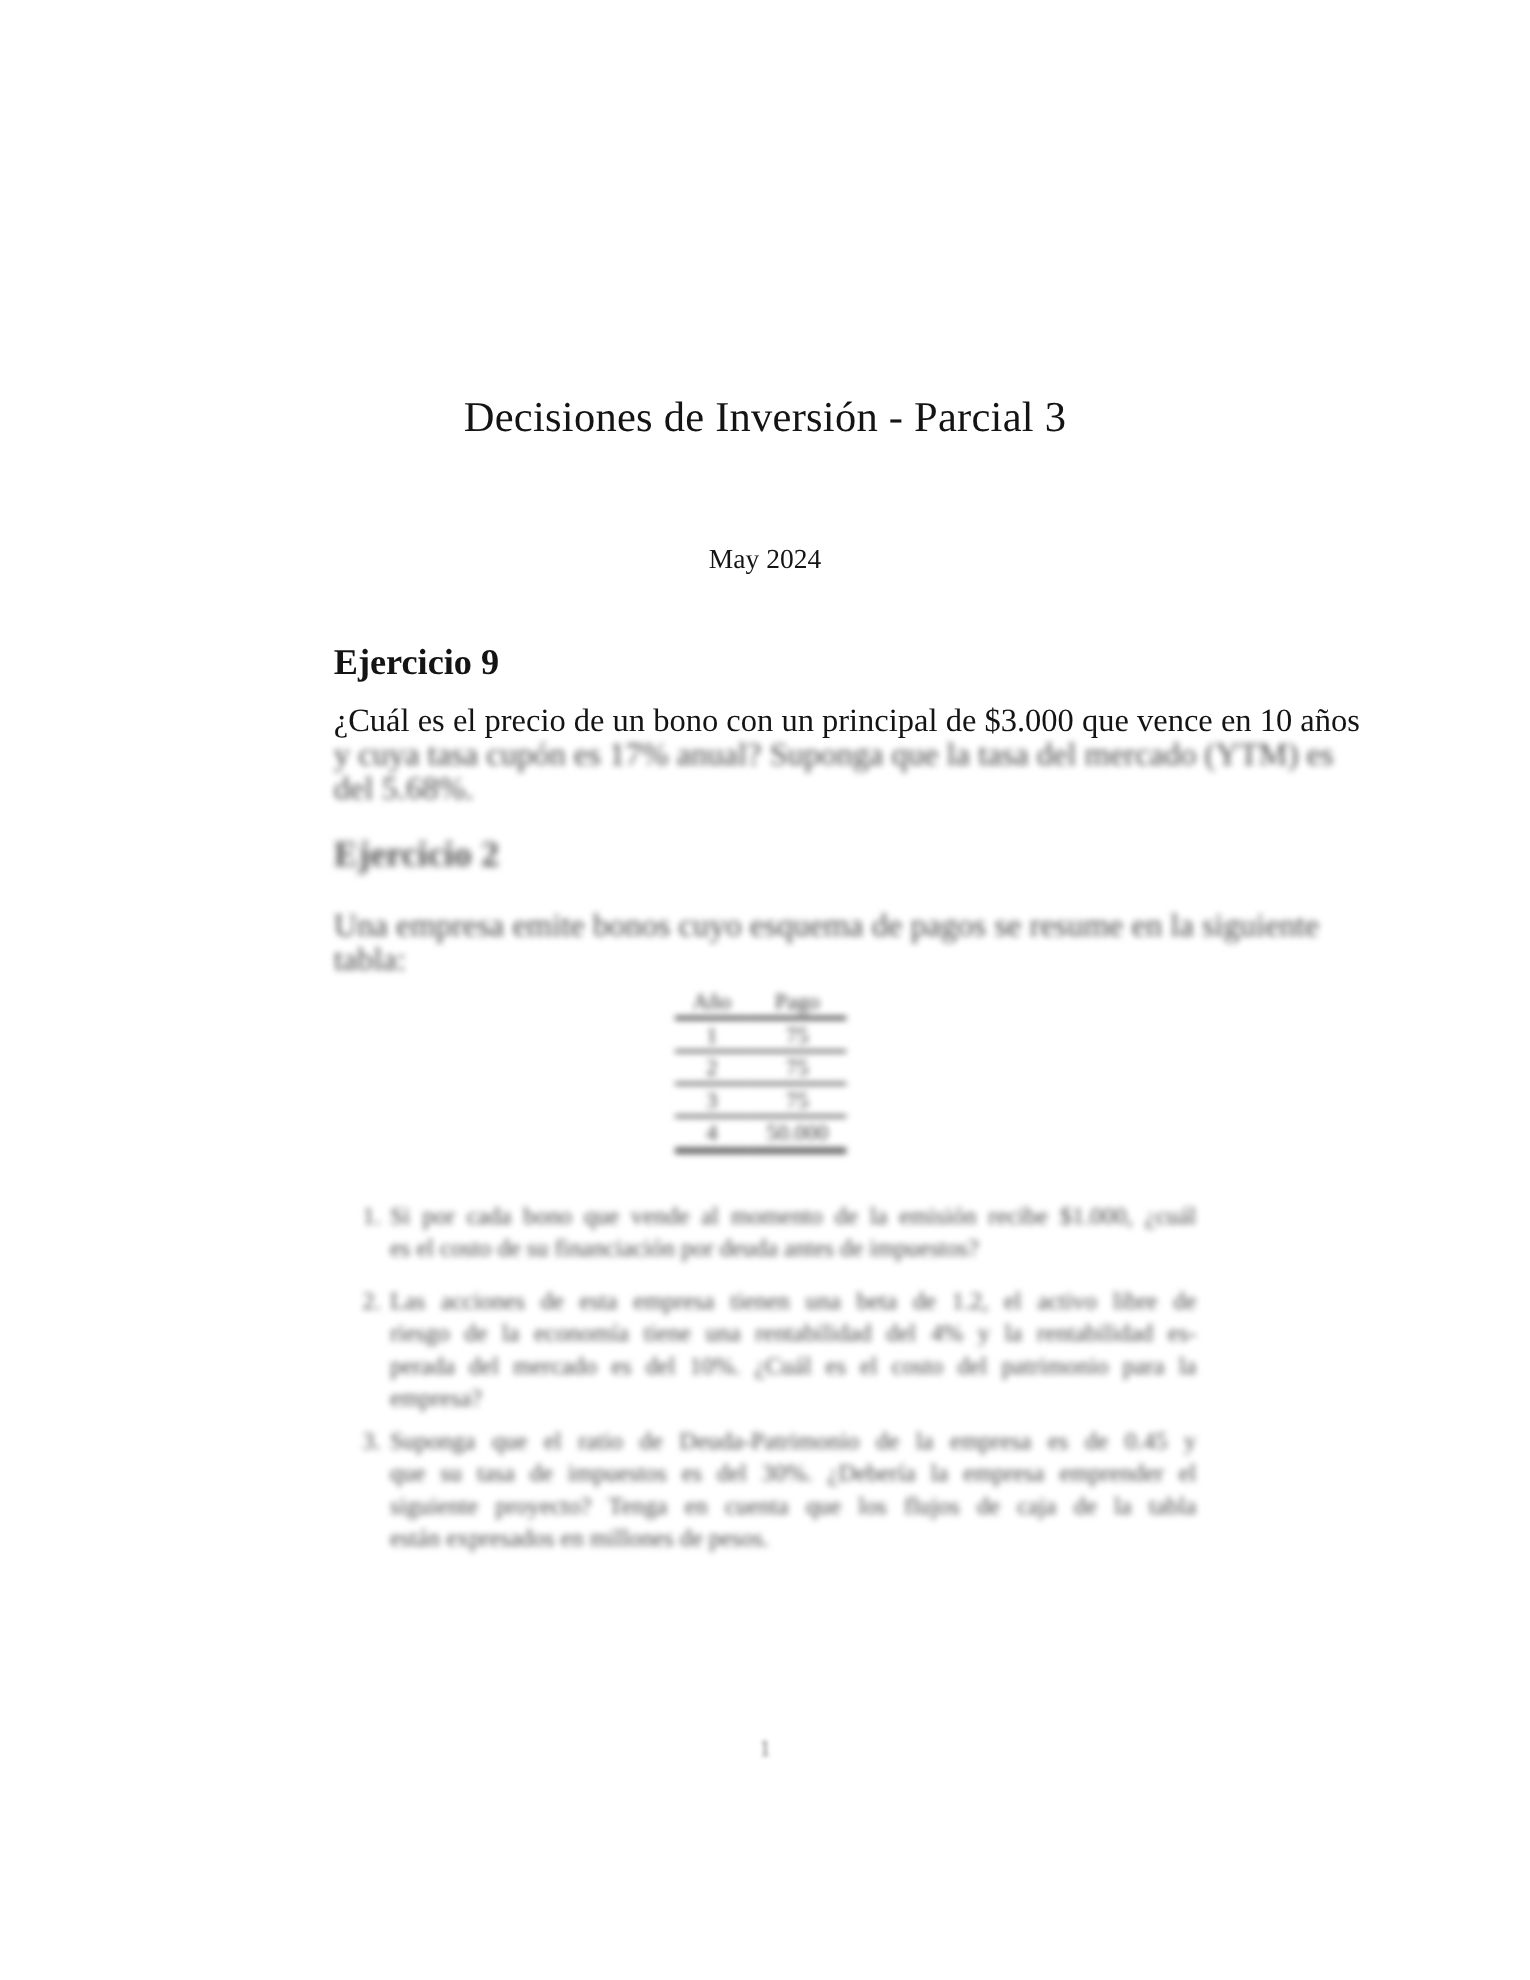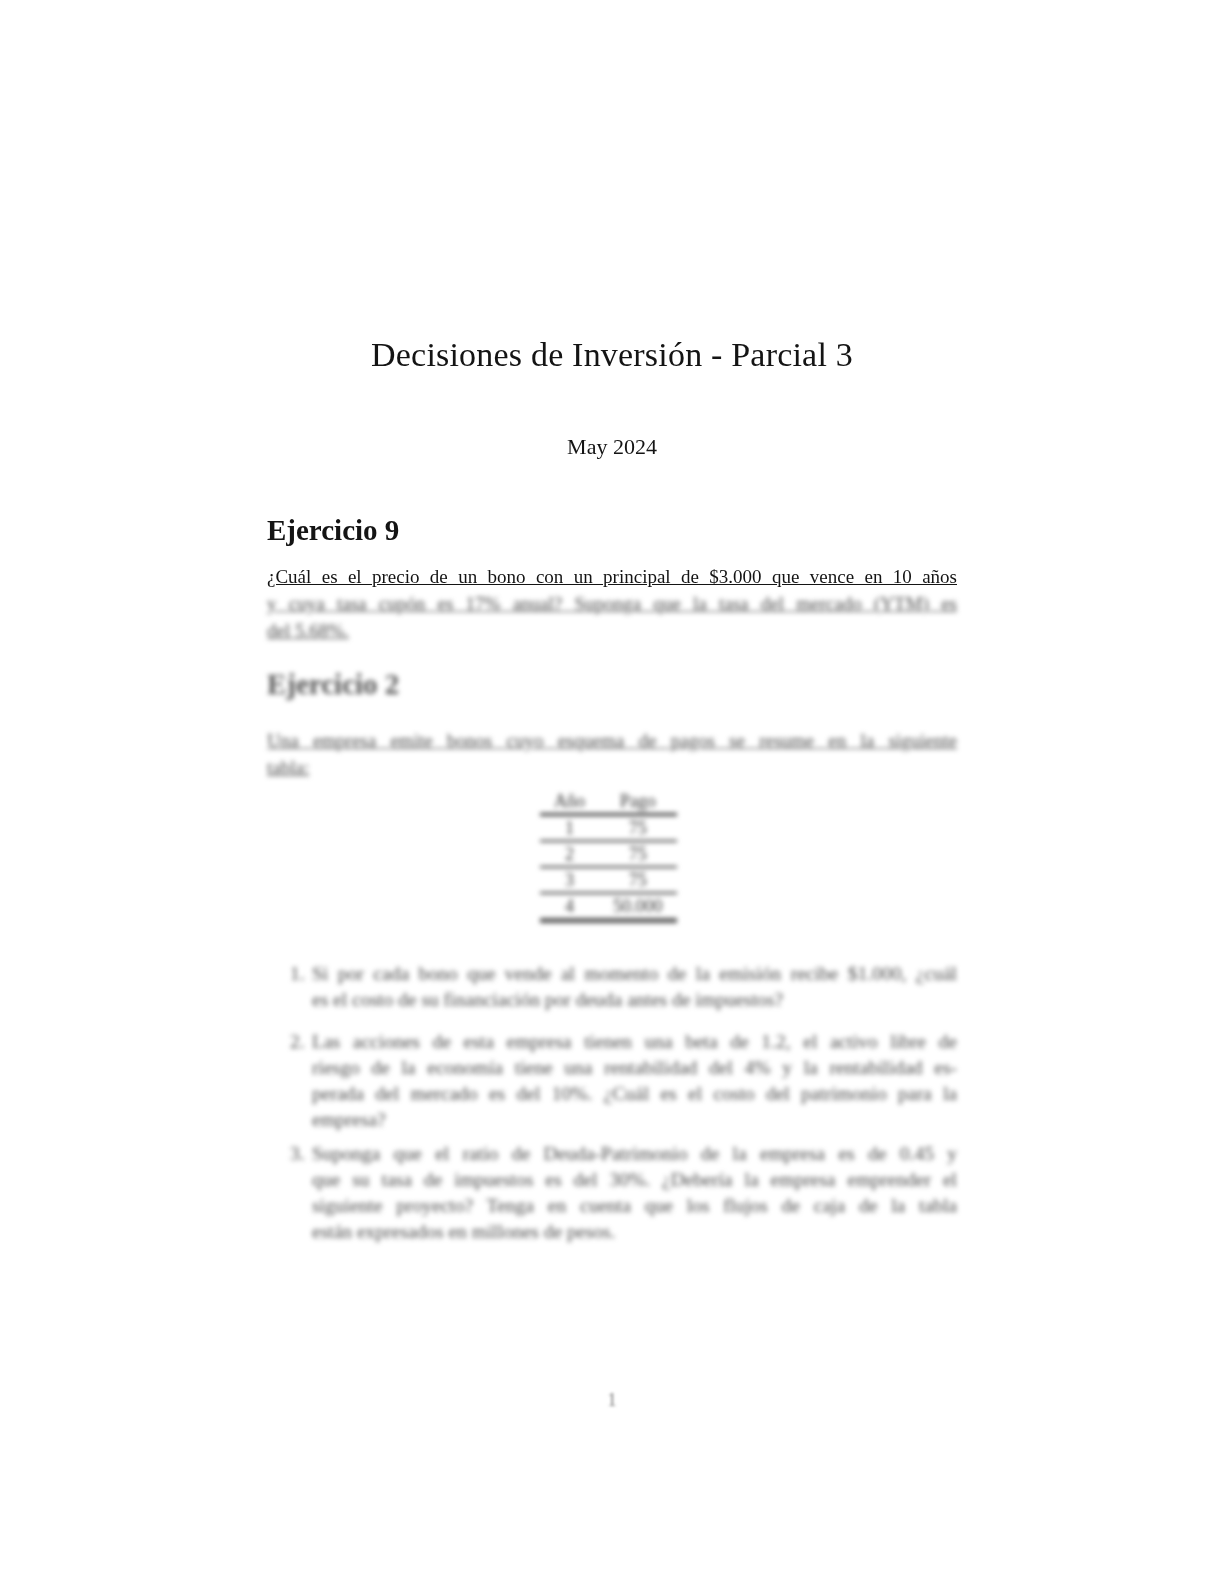--- a/index.html
+++ b/index.html
@@ -9,34 +9,32 @@
     background:#ffffff;
     font-family:"Liberation Serif","DejaVu Serif",serif;
     color:#141414;
     overflow:hidden;
   }
   .abs{position:absolute;}
   .title{
     top:316px;left:0;width:1224px;
     text-align:center;font-size:34px;line-height:38px;
     letter-spacing:0.2px;
-    margin-top:20px;
   }
   .date{
     top:434px;left:0;width:1224px;
     text-align:center;font-size:22px;line-height:26px;
   }
   .h2{font-size:29px;line-height:32px;font-weight:bold;left:267px;}
   .h2.e1{top:514px;}
   .h2.e2{top:668px;}
   .bline{
     left:267px;width:690px;
-    font-size:19px;line-height:27px;height:27px;
+    font-size:26px;line-height:27px;height:27px;
     white-space:nowrap;
-    text-decoration:underline;
   }
   .just{text-align:justify;text-align-last:justify;}
   
   .rx{filter:blur(2.4px);color:#4a4a4a;}
   .rx-strong{filter:blur(2.8px);color:#555555;}
   .rx-light{filter:blur(1.8px);color:#7d7d7d;}
 
   .tablewrap{top:789px;left:540px;filter:blur(2.5px);color:#333;}
   .ptable{border-collapse:collapse;font-size:18px;}
   .ptable th,.ptable td{

